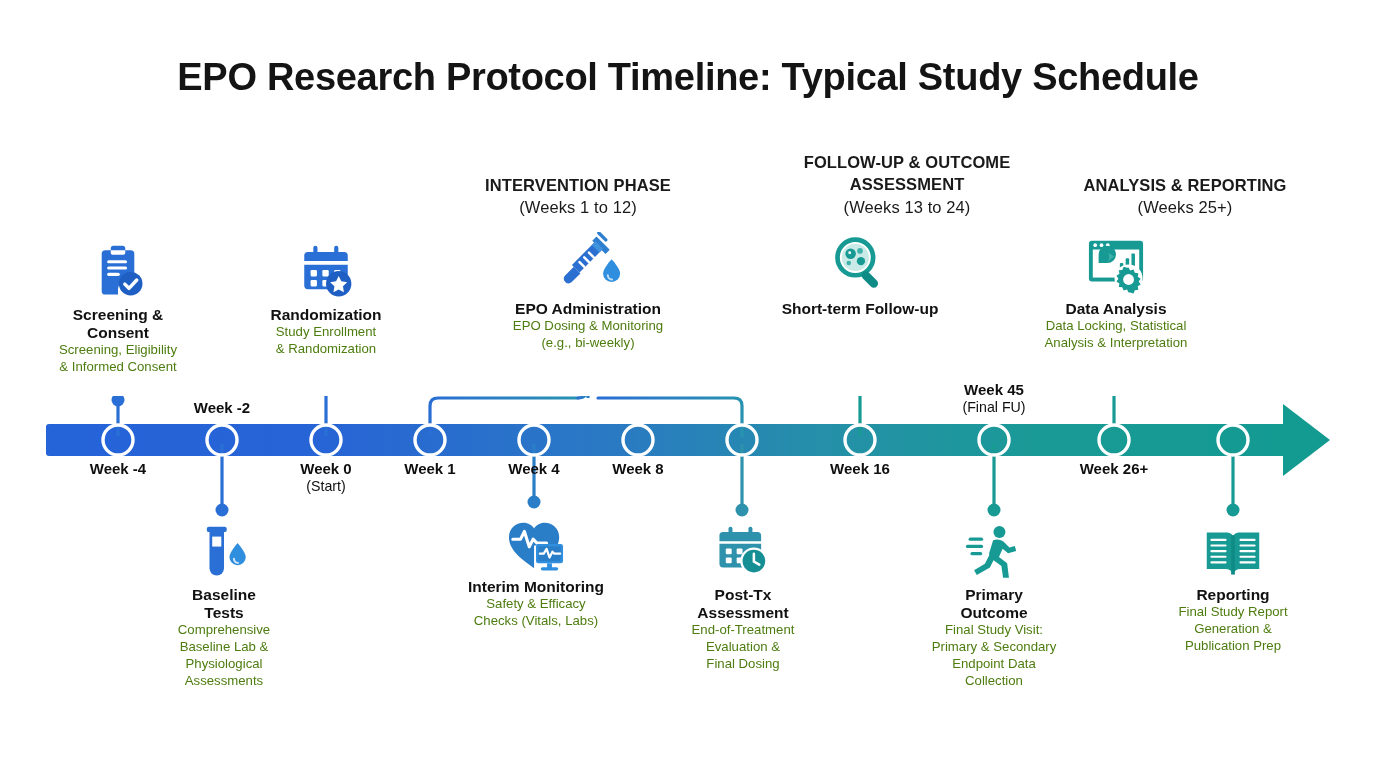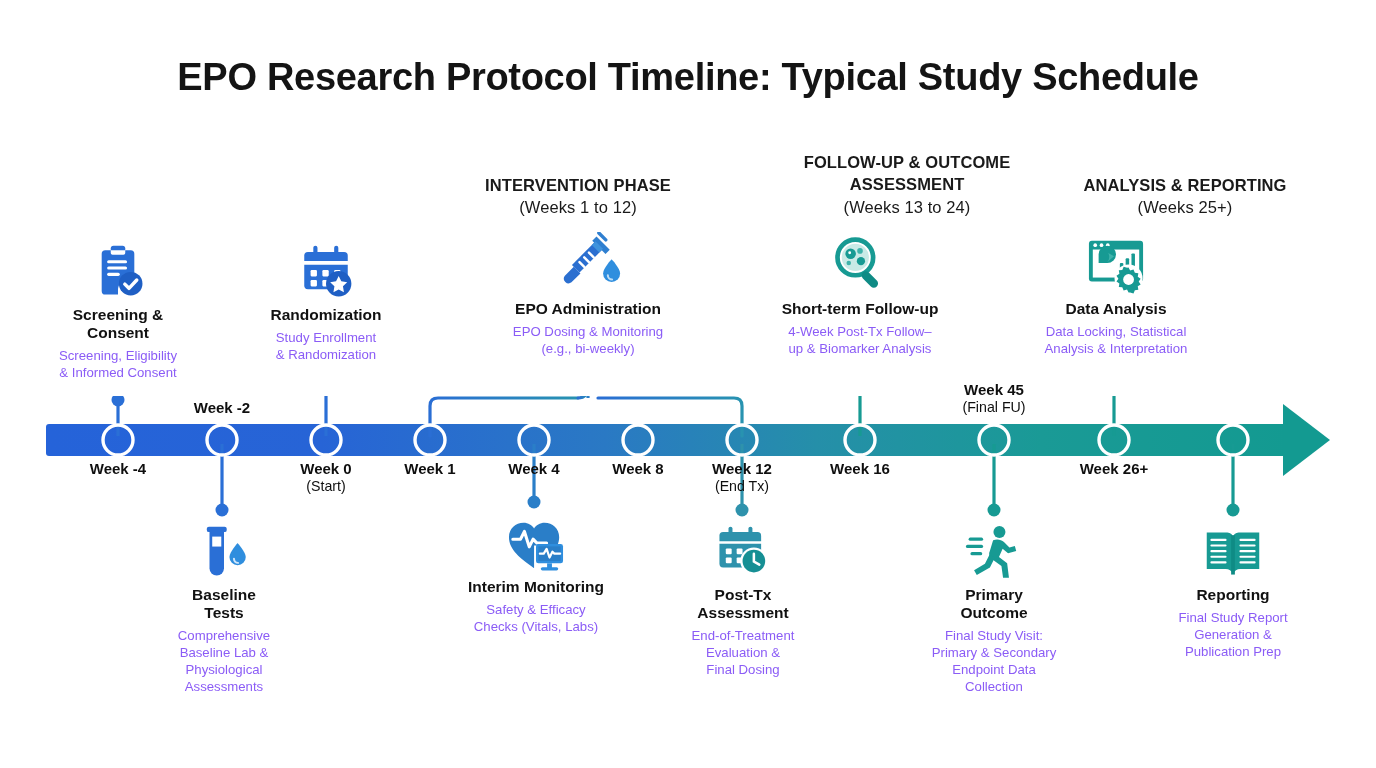--- a/index.html
+++ b/index.html
@@ -35,21 +35,21 @@
     position: absolute; text-align: center;
   }
   .ms .ico {
     height: 62px; display: flex; align-items: flex-end; justify-content: center;
     margin-bottom: 6px;
   }
   .ms .ttl {
     font-size: 15.5px; font-weight: bold; color: #111; line-height: 1.16;
   }
   .ms .dsc {
-    font-size: 13.2px; color: #8b5cf6; line-height: 1.28; margin-top: 6px;
+    font-size: 13.2px; color: #4d7c0f; line-height: 1.28; margin-top: 0;
   }
 
   
   .wk {
     position: absolute; text-align: center;
     font-size: 15px; font-weight: bold; color: #0f0f0f; line-height: 1.2;
   }
   .wk .paren { font-weight: normal; font-size: 14.2px; display: block; }
 </style>
 </head>
@@ -170,24 +170,20 @@
   </div>
   <div class="wk" style="left:360px; top:460px; width:140px;">
     <span>Week 1</span>
   </div>
   <div class="wk" style="left:464px; top:460px; width:140px;">
     <span>Week 4</span>
   </div>
   <div class="wk" style="left:568px; top:460px; width:140px;">
     <span>Week 8</span>
   </div>
-  <div class="wk" style="left:672px; top:460px; width:140px;">
-    <span>Week 12</span>
-    <span class="paren">(End Tx)</span>
-  </div>
   <div class="wk" style="left:790px; top:460px; width:140px;">
     <span>Week 16</span>
   </div>
   <div class="wk" style="left:1044px; top:460px; width:140px;">
     <span>Week 26+</span>
   </div>
 
   <div class="ms" style="left:28px; top:238px; width:180px;">
     <div class="ico">
       <svg width="58" height="58" viewBox="0 0 64 64">
@@ -268,24 +264,20 @@
           <circle cx="22" cy="21" r="5.6" fill="#179a93"></circle>
           <circle cx="33" cy="29" r="4.4" fill="#179a93"></circle>
           <circle cx="32" cy="18" r="3" fill="#3fb3ab"></circle>
           <circle cx="20" cy="31" r="2.4" fill="#3fb3ab"></circle>
           <circle cx="21" cy="20" r="1.5" fill="#fff"></circle>
           <rect x="38" y="38" width="9" height="21" rx="4.5" transform="rotate(-45 42.5 48.5)" fill="#0f8b85"></rect>
         </g>
       </svg>
     </div>
     <div class="ttl">Short-term Follow-up</div>
-    <div class="dsc">
-      <span>4-Week Post-Tx Follow–</span><br>
-      <span>up &amp; Biomarker Analysis</span>
-    </div>
   </div>
 
   <div class="ms" style="left:1010px; top:232px; width:212px;">
     <div class="ico">
       <svg width="62" height="58" viewBox="0 0 64 60">
         <g fill="#179a93">
           <path d="M7 5h50a3 3 0 013 3v36a3 3 0 01-3 3H7a3 3 0 01-3-3V8a3 3 0 013-3z"></path>
           <rect x="8" y="14" width="48" height="29" fill="#fff"></rect>
           <circle cx="10.5" cy="9.5" r="1.9" fill="#fff"></circle>
           <circle cx="17" cy="9.5" r="1.9" fill="#fff"></circle>

